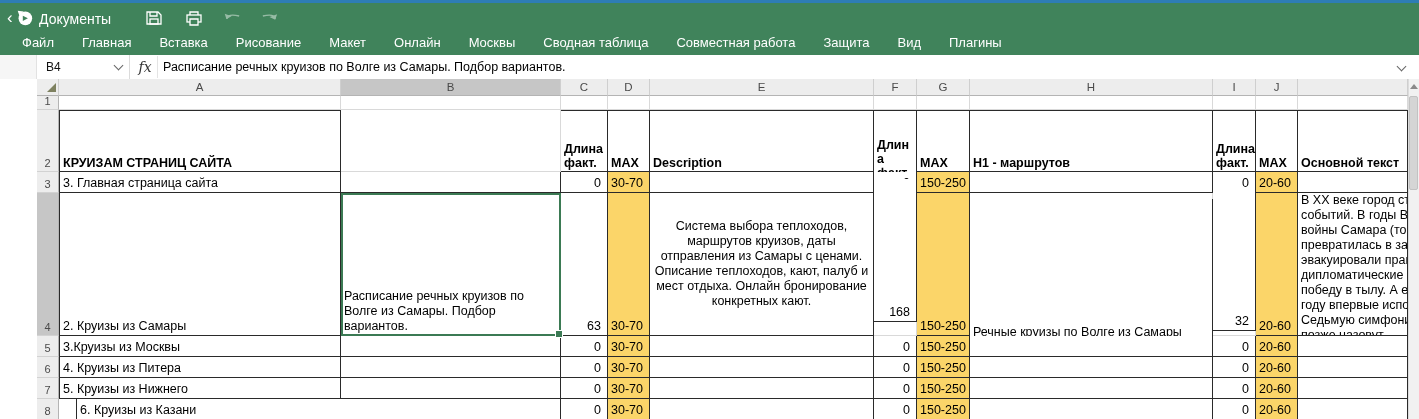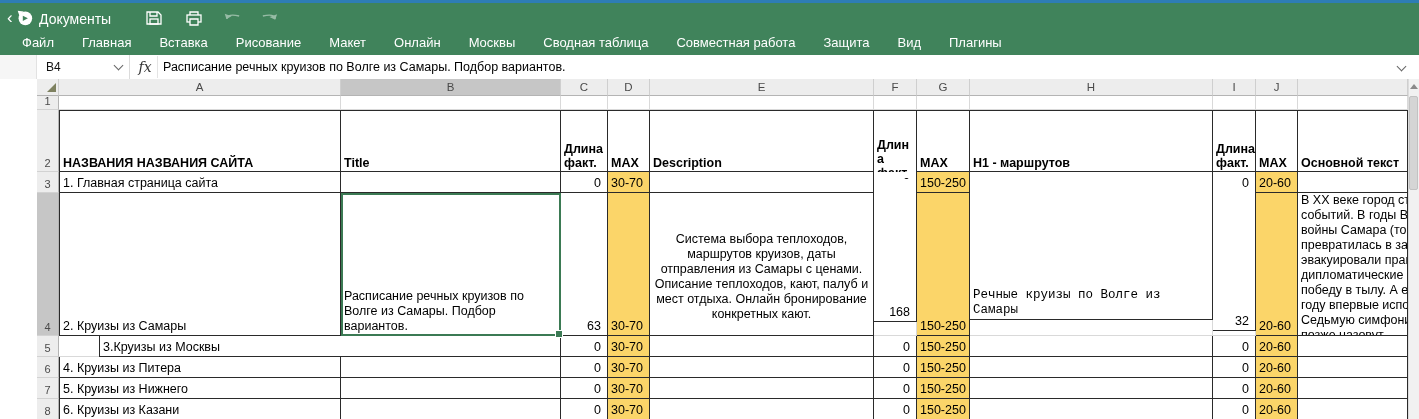--- a/index.html
+++ b/index.html
@@ -43,21 +43,21 @@
   .rowhdr{left:37px;width:22px;background:#EDEDED;border-right:1px solid #B4B4B4;border-bottom:1px solid #D2D2D2;
           box-sizing:border-box;display:flex;align-items:flex-end;justify-content:center;
           font-size:11px;color:#4a4a4a;padding-bottom:2px;}
   .hsel{background:#C6C6C6;}
   .gline{background:#D9D9D9;}
   .cell{box-sizing:border-box;display:flex;flex-direction:column;justify-content:flex-end;overflow:hidden;
         background:#fff;border-right:1px solid #2A2A2A;border-bottom:1px solid #2A2A2A;
         padding:0 3px 1px 3px;font-size:12.5px;line-height:15px;color:#000;white-space:pre-line;text-align:left;}
   .cell.bold{font-weight:bold;line-height:14px;}
   .cell.num{text-align:right;padding-right:6px;}
-  .cell.ctr{text-align:center;padding-bottom:13px;}
+  .cell.ctr{text-align:center;padding-bottom:26px;}
   .cell.top{justify-content:flex-start;white-space:pre;}
   #selrect{border:2px solid #3B7A54;box-sizing:border-box;background:transparent;}
   #selhandle{width:6px;height:6px;background:#3B7A54;border:1px solid #fff;box-sizing:content-box;}
 
   
   #vscroll{left:1408px;top:79px;width:11px;height:340px;background:#F1F1F1;border-left:1px solid #DCDCDC;box-sizing:border-box;}
   #vsarrow{left:1410px;top:84px;width:0;height:0;border-left:4px solid transparent;border-right:4px solid transparent;border-bottom:5px solid #8a8a8a;}
   #vsthumb{left:1409px;top:96px;width:9px;height:94px;background:#D5D5D5;border:1px solid #C2C2C2;border-radius:2px;box-sizing:border-box;}
 </style>
 </head>
@@ -193,36 +193,35 @@
     <div class="ab colhdr" style="left: 1256px; top: 0px; width: 42px; height: 17px;">J</div>
     <div class="ab colhdr" style="left: 1298px; top: 0px; width: 110px; height: 17px;"></div>
     <div class="ab rowhdr" style="left: 37px; top: 17px; width: 22px; height: 14px;">1</div>
     <div class="ab rowhdr" style="left: 37px; top: 31px; width: 22px; height: 62px;">2</div>
     <div class="ab rowhdr" style="left: 37px; top: 93px; width: 22px; height: 21px;">3</div>
     <div class="ab rowhdr hsel" style="left: 37px; top: 114px; width: 22px; height: 143px;">4</div>
     <div class="ab rowhdr" style="left: 37px; top: 257px; width: 22px; height: 21px;">5</div>
     <div class="ab rowhdr" style="left: 37px; top: 278px; width: 22px; height: 21px;">6</div>
     <div class="ab rowhdr" style="left: 37px; top: 299px; width: 22px; height: 21px;">7</div>
     <div class="ab rowhdr" style="left: 37px; top: 320px; width: 22px; height: 21px;">8</div>
-    <div class="ab cell bold" style="left: 59px; top: 31px; width: 282px; height: 62px; border-top: 1px solid rgb(42, 42, 42); border-left: 1px solid rgb(42, 42, 42);">НАЗВАНИЯ НАЗВАНИЯ САЙТА</div>
-    <div class="ab cell bold" style="left: 341px; top: 31px; width: 220px; height: 62px; border-top: 1px solid rgb(42, 42, 42);">Title</div>
+    <div class="ab cell bold" style="left: 59px; top: 31px; width: 282px; height: 62px; border-top: 1px solid rgb(42, 42, 42); border-left: 1px solid rgb(42, 42, 42);">КРУИЗАМ СТРАНИЦ САЙТА</div>
     <div class="ab cell bold" style="left: 561px; top: 31px; width: 47px; height: 62px; border-top: 1px solid rgb(42, 42, 42);">Длина
 факт.</div>
     <div class="ab cell bold" style="left: 608px; top: 31px; width: 42px; height: 62px; border-top: 1px solid rgb(42, 42, 42);">MAX</div>
     <div class="ab cell bold" style="left: 650px; top: 31px; width: 224px; height: 62px; border-top: 1px solid rgb(42, 42, 42);">Description</div>
     <div class="ab cell bold" style="left: 874px; top: 31px; width: 43px; height: 72px; border-top: 1px solid rgb(42, 42, 42);">Длин
 а
 факт.</div>
     <div class="ab cell bold" style="left: 917px; top: 31px; width: 53px; height: 62px; border-top: 1px solid rgb(42, 42, 42);">MAX</div>
     <div class="ab cell bold" style="left: 970px; top: 31px; width: 243px; height: 62px; border-top: 1px solid rgb(42, 42, 42);">H1 - маршрутов</div>
     <div class="ab cell bold" style="left: 1213px; top: 31px; width: 43px; height: 62px; border-top: 1px solid rgb(42, 42, 42);">Длина
 факт.</div>
     <div class="ab cell bold" style="left: 1256px; top: 31px; width: 42px; height: 62px; border-top: 1px solid rgb(42, 42, 42);">MAX</div>
     <div class="ab cell bold" style="left: 1298px; top: 31px; width: 110px; height: 62px; border-top: 1px solid rgb(42, 42, 42);">Основной текст</div>
-    <div class="ab cell" style="left: 59px; top: 93px; width: 282px; height: 21px; border-left: 1px solid rgb(42, 42, 42);">1. Главная страница сайта</div>
+    <div class="ab cell" style="left: 59px; top: 93px; width: 282px; height: 21px; border-left: 1px solid rgb(42, 42, 42);">3. Главная страница сайта</div>
     <div class="ab cell" style="left: 341px; top: 93px; width: 220px; height: 21px;"></div>
     <div class="ab cell num" style="left: 561px; top: 93px; width: 47px; height: 21px;">0</div>
     <div class="ab cell" style="left: 608px; top: 93px; width: 42px; height: 21px; background: rgb(251, 213, 105);">30-70</div>
     <div class="ab cell" style="left: 650px; top: 93px; width: 224px; height: 21px;"></div>
     <div class="ab cell num" style="left: 874px; top: 93px; width: 43px; height: 21px;">0</div>
     <div class="ab cell" style="left: 917px; top: 93px; width: 53px; height: 21px; background: rgb(251, 213, 105);">150-250</div>
     <div class="ab cell" style="left: 970px; top: 93px; width: 243px; height: 21px;"></div>
     <div class="ab cell num" style="left: 1213px; top: 93px; width: 43px; height: 21px;">0</div>
     <div class="ab cell" style="left: 1256px; top: 93px; width: 42px; height: 21px; background: rgb(251, 213, 105);">20-60</div>
     <div class="ab cell" style="left: 1298px; top: 93px; width: 110px; height: 21px;"></div>
@@ -233,34 +232,34 @@
     <div class="ab cell num" style="left: 561px; top: 114px; width: 47px; height: 143px;">63</div>
     <div class="ab cell" style="left: 608px; top: 114px; width: 42px; height: 143px; background: rgb(251, 213, 105);">30-70</div>
     <div class="ab cell ctr" style="left: 650px; top: 114px; width: 224px; height: 143px;">Система выбора теплоходов,
 маршрутов круизов, даты
 отправления из Самары с ценами.
 Описание теплоходов, кают, палуб и
 мест отдыха. Онлайн бронирование
 конкретных кают.</div>
     <div class="ab cell num" style="left: 874px; top: 100px; width: 43px; height: 143px;">168</div>
     <div class="ab cell" style="left: 917px; top: 114px; width: 53px; height: 143px; background: rgb(251, 213, 105);">150-250</div>
-    <div class="ab cell" style="left: 970px; top: 98px; width: 243px; height: 143px; font-family: Liberation Mono, monospace;">Речные круизы по Волге из Самары</div>
+    <div class="ab cell" style="left: 970px; top: 120px; width: 243px; height: 143px;">Речные круизы по Волге из Самары</div>
     <div class="ab cell num" style="left: 1213px; top: 109px; width: 43px; height: 143px;">32</div>
     <div class="ab cell" style="left: 1256px; top: 114px; width: 42px; height: 143px; background: rgb(251, 213, 105);">20-60</div>
     <div class="ab cell top" style="left: 1298px; top: 114px; width: 110px; height: 143px;">В XX веке город ста
 событий. В годы Вел
 войны Самара (тогд
 превратилась в запа
 эвакуировали прави
 дипломатические ми
 победу в тылу. А ещ
 году впервые испол
 Седьмую симфонию
 позже назовут</div>
-    <div class="ab cell" style="left: 59px; top: 257px; width: 282px; height: 21px; border-left: 1px solid rgb(42, 42, 42); margin-left: 40px;">3.Круизы из Москвы</div>
+    <div class="ab cell" style="left: 59px; top: 257px; width: 282px; height: 21px; border-left: 1px solid rgb(42, 42, 42);">3.Круизы из Москвы</div>
     <div class="ab cell" style="left: 341px; top: 257px; width: 220px; height: 21px;"></div>
     <div class="ab cell num" style="left: 561px; top: 257px; width: 47px; height: 21px;">0</div>
     <div class="ab cell" style="left: 608px; top: 257px; width: 42px; height: 21px; background: rgb(251, 213, 105);">30-70</div>
     <div class="ab cell" style="left: 650px; top: 257px; width: 224px; height: 21px;"></div>
     <div class="ab cell num" style="left: 874px; top: 257px; width: 43px; height: 21px;">0</div>
     <div class="ab cell" style="left: 917px; top: 257px; width: 53px; height: 21px; background: rgb(251, 213, 105);">150-250</div>
     <div class="ab cell" style="left: 970px; top: 257px; width: 243px; height: 21px;"></div>
     <div class="ab cell num" style="left: 1213px; top: 257px; width: 43px; height: 21px;">0</div>
     <div class="ab cell" style="left: 1256px; top: 257px; width: 42px; height: 21px; background: rgb(251, 213, 105);">20-60</div>
     <div class="ab cell" style="left: 1298px; top: 257px; width: 110px; height: 21px;"></div>
@@ -279,21 +278,21 @@
     <div class="ab cell" style="left: 341px; top: 299px; width: 220px; height: 21px;"></div>
     <div class="ab cell num" style="left: 561px; top: 299px; width: 47px; height: 21px;">0</div>
     <div class="ab cell" style="left: 608px; top: 299px; width: 42px; height: 21px; background: rgb(251, 213, 105);">30-70</div>
     <div class="ab cell" style="left: 650px; top: 299px; width: 224px; height: 21px;"></div>
     <div class="ab cell num" style="left: 874px; top: 299px; width: 43px; height: 21px;">0</div>
     <div class="ab cell" style="left: 917px; top: 299px; width: 53px; height: 21px; background: rgb(251, 213, 105);">150-250</div>
     <div class="ab cell" style="left: 970px; top: 299px; width: 243px; height: 21px;"></div>
     <div class="ab cell num" style="left: 1213px; top: 299px; width: 43px; height: 21px;">0</div>
     <div class="ab cell" style="left: 1256px; top: 299px; width: 42px; height: 21px; background: rgb(251, 213, 105);">20-60</div>
     <div class="ab cell" style="left: 1298px; top: 299px; width: 110px; height: 21px;"></div>
-    <div class="ab cell" style="left: 59px; top: 320px; width: 282px; height: 21px; border-left: 1px solid rgb(42, 42, 42);">6. Круизы из Казани</div>
+    <div class="ab cell" style="left: 76px; top: 320px; width: 282px; height: 21px; border-left: 1px solid rgb(42, 42, 42);">6. Круизы из Казани</div>
     <div class="ab cell" style="left: 341px; top: 320px; width: 220px; height: 21px;"></div>
     <div class="ab cell num" style="left: 561px; top: 320px; width: 47px; height: 21px;">0</div>
     <div class="ab cell" style="left: 608px; top: 320px; width: 42px; height: 21px; background: rgb(251, 213, 105);">30-70</div>
     <div class="ab cell" style="left: 650px; top: 320px; width: 224px; height: 21px;"></div>
     <div class="ab cell num" style="left: 874px; top: 320px; width: 43px; height: 21px;">0</div>
     <div class="ab cell" style="left: 917px; top: 320px; width: 53px; height: 21px; background: rgb(251, 213, 105);">150-250</div>
     <div class="ab cell" style="left: 970px; top: 320px; width: 243px; height: 21px;"></div>
     <div class="ab cell num" style="left: 1213px; top: 320px; width: 43px; height: 21px;">0</div>
     <div class="ab cell" style="left: 1256px; top: 320px; width: 42px; height: 21px; background: rgb(251, 213, 105);">20-60</div>
     <div class="ab cell" style="left: 1298px; top: 320px; width: 110px; height: 21px;"></div>

